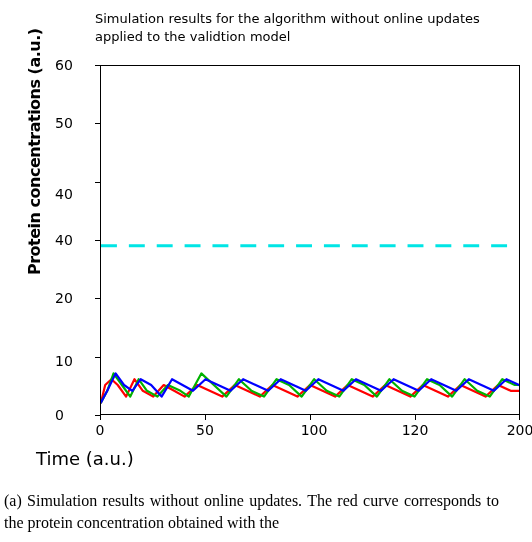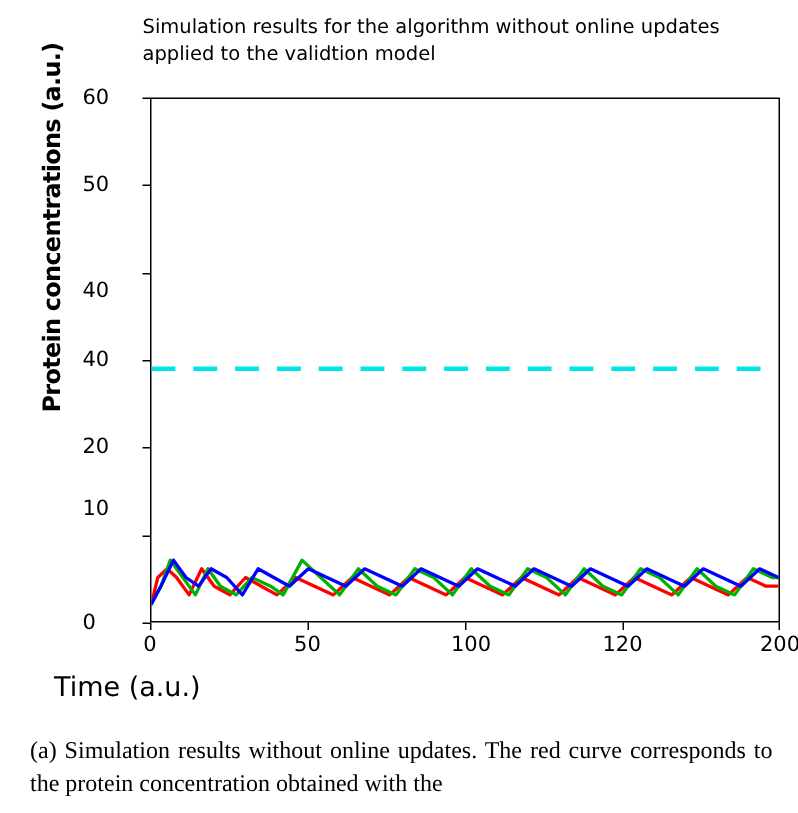--- a/index.html
+++ b/index.html
@@ -81,21 +81,21 @@
     top: 448px;
     text-align: left;
     font-size: 18px;
   }
   .tick-mark {
     position: absolute;
     background: #000000;
   }
   .caption {
     position: absolute;
-    left: 20px;
+    left: 4px;
     top: 490px;
     width: 495px;
     font-family: "Times New Roman", Times, serif;
     font-size: 16px;
     line-height: 1.35;
     text-align: justify;
   }
 </style>
 </head>
 <body>
@@ -111,21 +111,21 @@
     <div class="plot-box">
       <svg class="plot-svg" id="plot-svg" viewBox="0 0 420 350" preserveAspectRatio="none">
           <line x1="0" x2="420" y1="180.83333333333334" y2="180.83333333333334" stroke="#00e5e5" stroke-width="3" stroke-dasharray="16 12"></line>
           <polyline points="0,338.3333333333333 4.2,320.8333333333333 10.5,315 16.8,320.8333333333333 25.2,332.5 33.6,315 42,326.6666666666667 52.5,332.5 63,320.8333333333333 73.5,326.6666666666667 84,332.5 96.60000000000001,320.8333333333333 109.2,326.6666666666667 121.8,332.5 134.4,320.8333333333333 147,326.6666666666667 159.6,332.5 172.2,320.8333333333333 184.8,326.6666666666667 197.39999999999998,332.5 210,320.8333333333333 222.60000000000002,326.6666666666667 235.20000000000002,332.5 247.79999999999998,320.8333333333333 260.4,326.6666666666667 273,332.5 285.6,320.8333333333333 298.2,326.6666666666667 310.8,332.5 323.40000000000003,320.8333333333333 336,326.6666666666667 348.59999999999997,332.5 361.2,320.8333333333333 373.8,326.6666666666667 386.40000000000003,332.5 399,320.8333333333333 411.59999999999997,326.6666666666667 420,326.6666666666667" fill="none" stroke="#ff0000" stroke-width="2.2" stroke-linejoin="round" stroke-linecap="round"></polyline>
           <polyline points="0,338.3333333333333 6.3,326.6666666666667 12.6,309.1666666666667 21,320.8333333333333 29.400000000000002,332.5 37.8,315 46.2,326.6666666666667 56.7,332.5 67.2,320.8333333333333 79.8,326.6666666666667 88.2,332.5 100.8,309.1666666666667 113.4,320.8333333333333 126,332.5 138.6,315 151.2,326.6666666666667 163.8,332.5 176.4,315 189,320.8333333333333 201.6,332.5 214.20000000000002,315 226.8,326.6666666666667 239.39999999999998,332.5 252,315 264.6,320.8333333333333 277.2,332.5 289.79999999999995,315 302.4,326.6666666666667 315,332.5 327.6,315 340.20000000000005,320.8333333333333 352.8,332.5 365.4,315 378,326.6666666666667 390.6,332.5 403.2,315 415.8,320.8333333333333 420,320.8333333333333" fill="none" stroke="#00b200" stroke-width="2.2" stroke-linejoin="round" stroke-linecap="round"></polyline>
           <polyline points="0,338.3333333333333 6.3,326.6666666666667 14.700000000000001,309.1666666666667 23.1,320.8333333333333 31.5,326.6666666666667 39.9,315 50.4,320.8333333333333 60.9,332.5 71.4,315 81.9,320.8333333333333 92.4,326.6666666666667 105,315 117.60000000000001,320.8333333333333 130.2,326.6666666666667 142.8,315 155.4,320.8333333333333 168,326.6666666666667 180.6,315 193.20000000000002,320.8333333333333 205.79999999999998,326.6666666666667 218.4,315 231.00000000000003,320.8333333333333 243.6,326.6666666666667 256.2,315 268.8,320.8333333333333 281.40000000000003,326.6666666666667 294,315 306.59999999999997,320.8333333333333 319.2,326.6666666666667 331.8,315 344.4,320.8333333333333 357,326.6666666666667 369.6,315 382.2,320.8333333333333 394.79999999999995,326.6666666666667 407.4,315 420,320.8333333333333" fill="none" stroke="#0000ff" stroke-width="2.2" stroke-linejoin="round" stroke-linecap="round"></polyline>
         </svg>
     </div>
 
     <div class="y-tick" style="top:415px">0</div>
-    <div class="y-tick" style="top:339px">10</div>
+    <div class="y-tick" style="top:361px">10</div>
     <div class="y-tick" style="top:298.3px">20</div>
     <div class="y-tick" style="top:240px">40</div>
     <div class="y-tick" style="top:194px">40</div>
     <div class="y-tick" style="top:123.3px">50</div>
     <div class="y-tick" style="top:65px">60</div>
 
     <div class="x-tick" style="left:80px">0</div>
     <div class="x-tick" style="left:185px">50</div>
     <div class="x-tick" style="left:294px">100</div>
     <div class="x-tick" style="left:395px">120</div>

